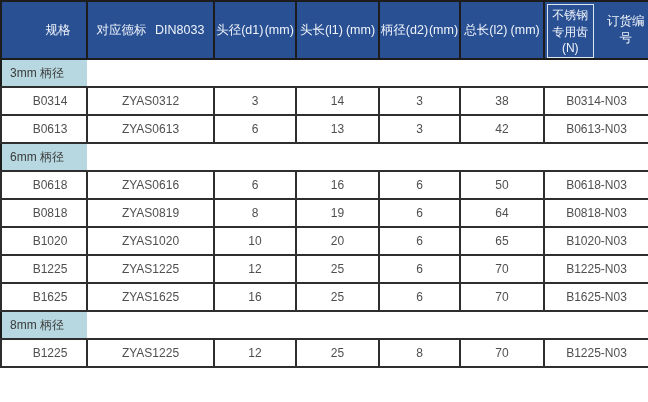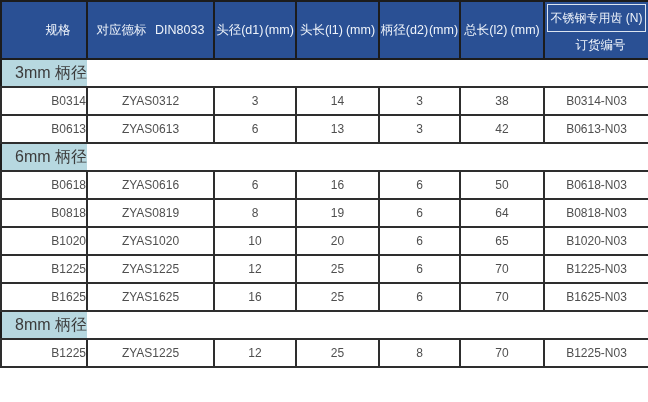--- a/index.html
+++ b/index.html
@@ -33,21 +33,21 @@
     justify-content: space-evenly;
     align-items: center;
   }
   .hdr-single {
     height: 100%;
     display: flex;
     align-items: center;
     justify-content: center;
     padding-left: 28px;
   }
-  .order-hdr { height: 56px; display: flex; flex-direction: column; }
+  .order-hdr { height: 56px; display: flex; flex-direction: row; }
   .order-hdr-top {
     flex: 1;
     margin: 2px 2px 0 2px;
     border: 1px solid rgba(240,245,250,0.9);
     display: flex; align-items: center; justify-content: center;
     font-size: 12px;
   }
   .order-hdr-bottom {
     flex: 1;
     display: flex; align-items: center; justify-content: center;
@@ -57,28 +57,28 @@
   
   td {
     border: 2px solid #2e2e2e;
     font-size: 12px;
     color: #4f4f4f;
     text-align: center;
     height: 26px;
     padding: 0;
     vertical-align: middle;
   }
-  td.spec-cell { text-align: right; padding-left: 12px; }
+  td.spec-cell { text-align: center; padding-left: 12px; }
   tr.section-row td { border: none; }
   td.section-label {
     background: #b7d8e0;
-    text-align: right;
+    text-align: left;
     padding-left: 8px;
     color: #3b3b3b;
-    font-size: 16px;
+    font-size: 12px;
   }
   td.section-rest { background: #ffffff; }
 </style>
 </head>
 <body>
 
 <table class="spec">
   <colgroup>
     <col style="width:86px">
       <col style="width:127px">

